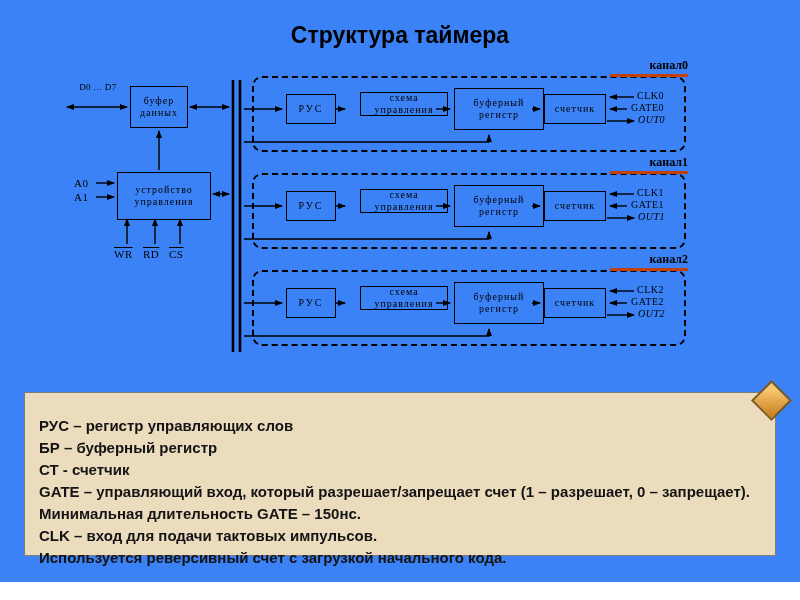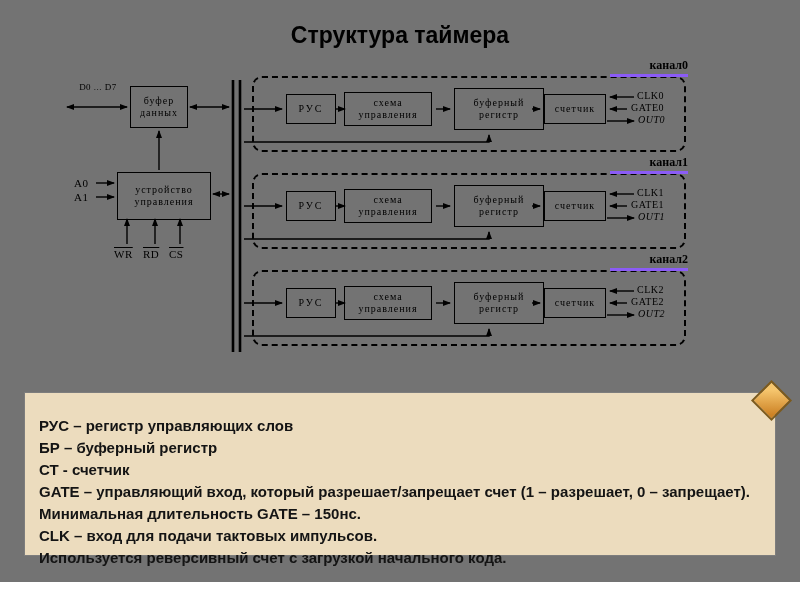--- a/index.html
+++ b/index.html
@@ -1,16 +1,16 @@
 <!DOCTYPE html>
 <html><head>
 <meta charset="utf-8">
 <style>
   html,body{margin:0;padding:0;background:#fff;}
-  .slide{position:relative;width:800px;height:600px;background:#737373;overflow:hidden;
+  .slide{position:relative;width:800px;height:600px;background:#3b82f6;overflow:hidden;
          font-family:"Liberation Serif",serif;color:#000;}
   .title{position:absolute;top:22px;left:0;width:100%;text-align:center;
          font-family:"Liberation Sans",sans-serif;font-weight:bold;font-size:23px;}
   svg.wires{position:absolute;left:0;top:0;width:800px;height:600px;}
   .blk{position:absolute;border:1px solid #000;display:flex;flex-direction:column;
        align-items:center;justify-content:center;text-align:center;
        font-size:10px;letter-spacing:1px;line-height:1.2;background:transparent;box-sizing:border-box;}
   .lbl{position:absolute;font-size:10px;letter-spacing:.5px;white-space:nowrap;}
   
   .d07{left:68px;top:82px;width:60px;text-align:center;font-size:9px;}
@@ -21,23 +21,23 @@
   .wr{left:114px;top:248px;font-size:11px;}
   .rd{left:143px;top:248px;font-size:11px;}
   .cs{left:169px;top:248px;font-size:11px;}
   .ovl{text-decoration:overline;}
   
   .channel{position:absolute;left:0;width:800px;height:100px;}
   .ch0{top:76px;} .ch1{top:173px;} .ch2{top:270px;}
   .ch-rect{position:absolute;left:252px;top:0;width:434px;height:76px;
            border:2px dashed #000;border-radius:10px;box-sizing:border-box;}
   .ch-label{position:absolute;left:610px;top:-18px;width:78px;text-align:right;
-            font-weight:bold;font-size:12px;border-bottom:3px solid #8b5cf6;padding-bottom:1px;}
+            font-weight:bold;font-size:12px;border-bottom:3px solid #c2410c;padding-bottom:1px;}
   .rus{left:286px;top:18px;width:50px;height:30px;letter-spacing:2px;}
-  .scheme{left:344px;top:16px;width:88px;height:34px;text-align:center;}
+  .scheme{left:360px;top:16px;width:88px;height:24px;text-align:center;}
   .bufreg{left:454px;top:12px;width:90px;height:42px;}
   .counter{left:544px;top:18px;width:62px;height:30px;}
   .sig-clk{left:637px;top:14px;}
   .sig-gate{left:631px;top:26px;}
   .sig-out{left:638px;top:38px;font-style:italic;}
   
   .legend{position:absolute;left:24px;top:392px;width:752px;height:164px;background:#ecdcbe;
           border:1px solid #7d7d7d;padding:22px 14px;box-sizing:border-box;
           font-family:"Liberation Sans",sans-serif;font-weight:bold;font-size:15px;
           line-height:22px;color:#141414;}

